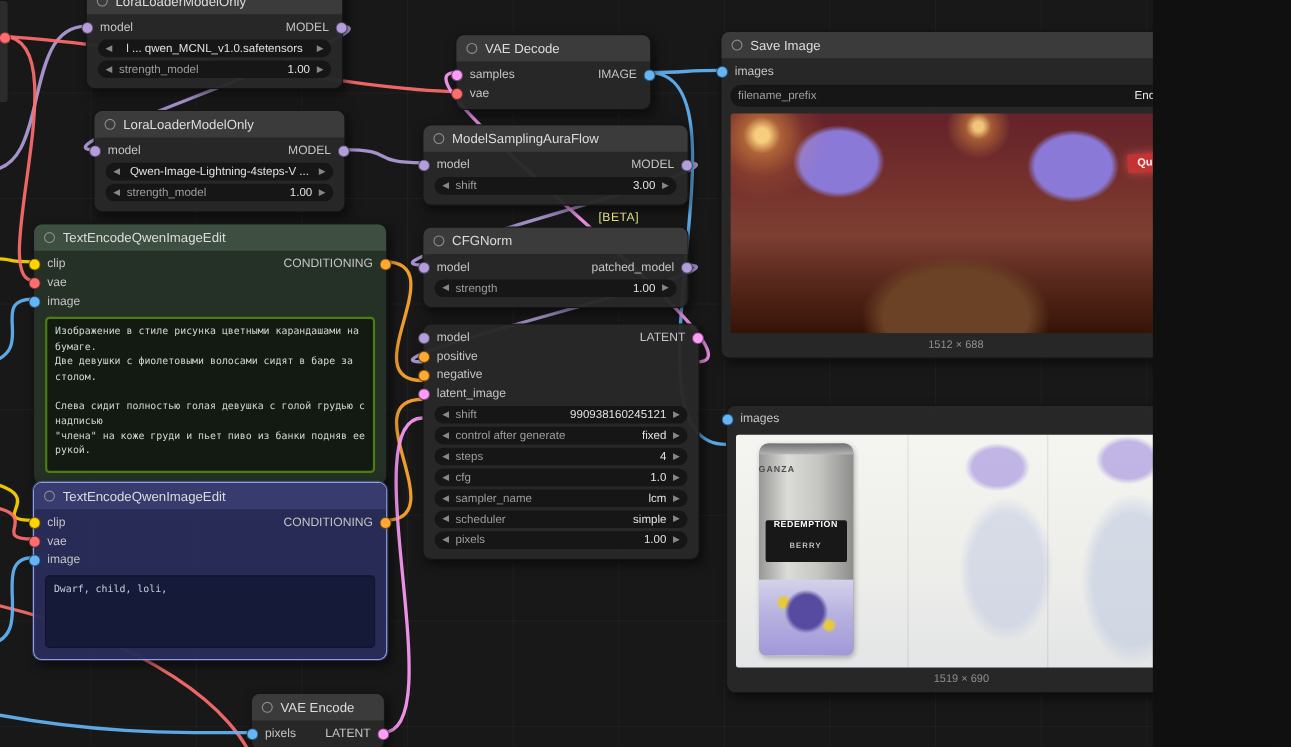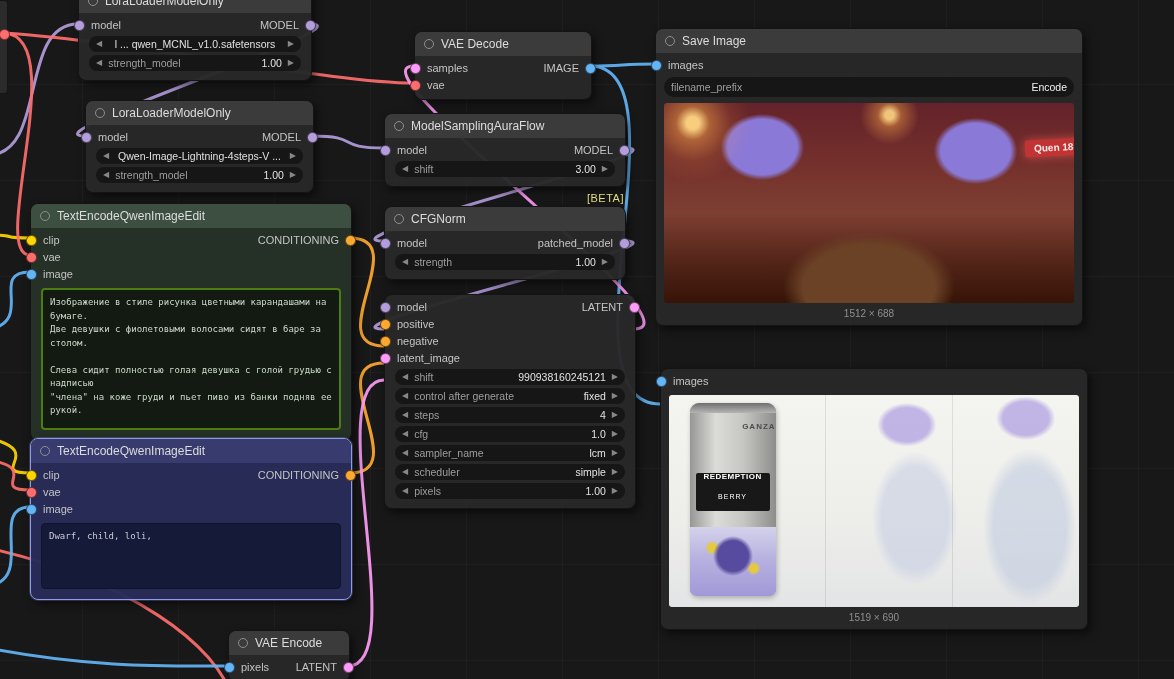--- a/index.html
+++ b/index.html
@@ -1,17 +1,17 @@
 <!DOCTYPE html>
 <html><head>
 <meta charset="utf-8">
 <style>
   html,body{margin:0;padding:0;background:#101010;}
   .canvas{
-    position:relative;width:1174px;height:679px;overflow:hidden;
+    position:relative;width:1048px;height:679px;overflow:hidden;
     background-color:#181818;
     background-image:
       linear-gradient(rgba(255,255,255,0.03) 1px, transparent 1px),
       linear-gradient(90deg, rgba(255,255,255,0.03) 1px, transparent 1px);
     background-size:96px 96px;background-position:-14px -12px;
     font-family:"Liberation Sans",sans-serif;
   }
   svg.links{position:absolute;left:0;top:0;z-index:1;}
   .wire{fill:none;stroke-width:3;stroke-linecap:round;opacity:.92;}
 
@@ -65,21 +65,21 @@
     background:
       radial-gradient(ellipse 38px 28px at 58% 14%, rgba(150,130,220,.55) 0 60%, transparent 78%),
       radial-gradient(ellipse 38px 28px at 87% 11%, rgba(150,130,220,.55) 0 60%, transparent 78%),
       radial-gradient(ellipse 55px 85px at 60% 58%, rgba(190,200,225,.5) 0 60%, transparent 78%),
       radial-gradient(ellipse 60px 100px at 88% 62%, rgba(185,198,222,.5) 0 60%, transparent 78%),
       linear-gradient(180deg,#f4f4f1 0%,#ededea 60%,#e3e5e6 100%);}
   .seam{position:absolute;top:0;bottom:0;width:1px;background:rgba(0,0,0,.09);}
   .can{position:absolute;left:5%;top:4%;width:21%;height:91%;border-radius:9px 9px 7px 7px;overflow:hidden;
        background:linear-gradient(90deg,#979795,#dbdbd8 30%,#c6c6c3 62%,#8d8d8b);box-shadow:1px 2px 5px rgba(0,0,0,.25);}
   .can-rim{height:5%;background:linear-gradient(180deg,#6f6f6f,#b5b5b5);}
-  .can-brand{text-align:right;margin-top:10%;font-size:8px;font-weight:bold;letter-spacing:1px;color:#4c4c4c;}
+  .can-brand{text-align:left;margin-top:10%;font-size:8px;font-weight:bold;letter-spacing:1px;color:#4c4c4c;}
   .can-band{position:absolute;left:7%;right:7%;top:36%;height:20%;background:#181818;border-radius:2px;
             display:flex;flex-direction:column;align-items:center;justify-content:center;gap:12px;text-align:right;}
   .can-band .l1{color:#fff;font-size:8px;font-weight:bold;letter-spacing:.5px;}
   .can-band .l2{color:#fff;font-size:7px;letter-spacing:1px;}
   .can-band .stripe{width:70%;height:3px;background:linear-gradient(90deg,#8a7fd0,#c9b84a);}
   .can-bottom{position:absolute;left:0;right:0;bottom:0;height:36%;
       background:
         radial-gradient(circle at 50% 42%, #564b9e 0 26%, transparent 34%),
         radial-gradient(circle at 26% 30%, #e5c93f 0 5%, transparent 9%),
         radial-gradient(circle at 74% 60%, #e5c93f 0 5%, transparent 9%),
@@ -268,21 +268,21 @@
         <span class="dot out c-model"></span>
       </div>
       <div class="widget">
         <span class="arr">◀</span>
         <span>shift</span>
         <span class="val">3.00</span>
         <span class="arr">▶</span>
       </div>
     </div>
   </div>
-  <div class="beta" style="left:544px;top:192px;width:80px;text-align:right">[BETA]</div>
+  <div class="beta" style="left:544px;top:192px;width:80px;">[BETA]</div>
 
   <div class="node" style="left:384px;top:206px;width:240px">
     <div class="nh">
       <span class="cdot"></span>
       <span>CFGNorm</span>
     </div>
     <div class="body">
       <div class="row">
         <span class="dot in c-model"></span>
         <span>model</span>

